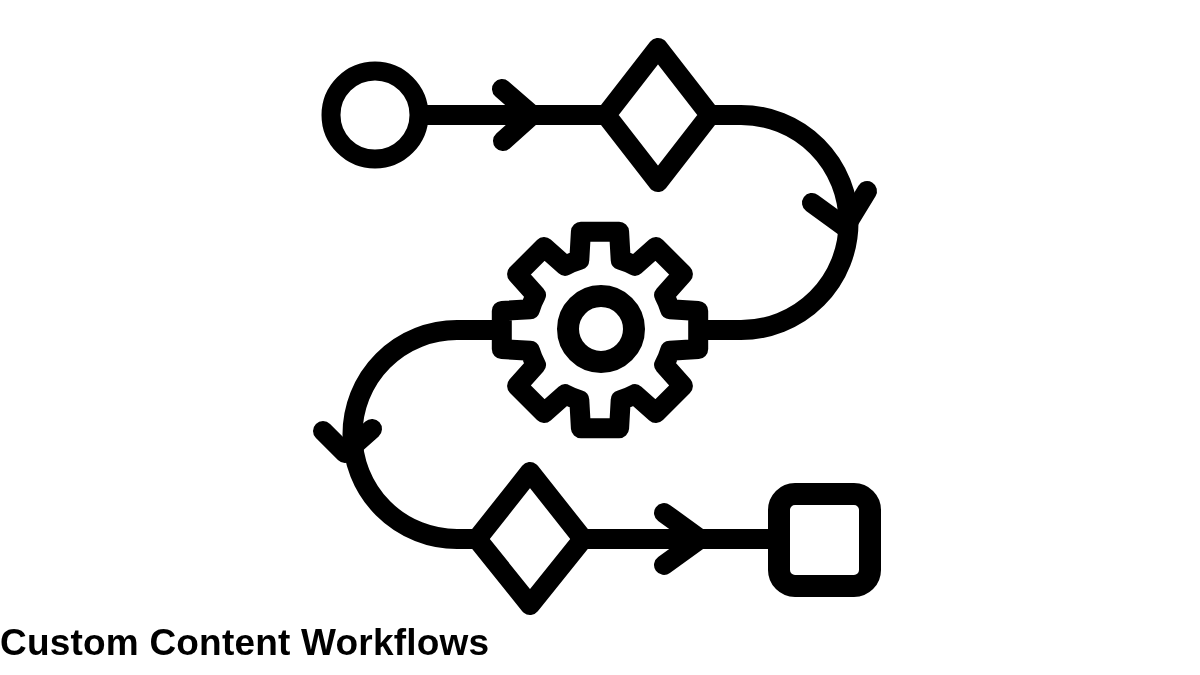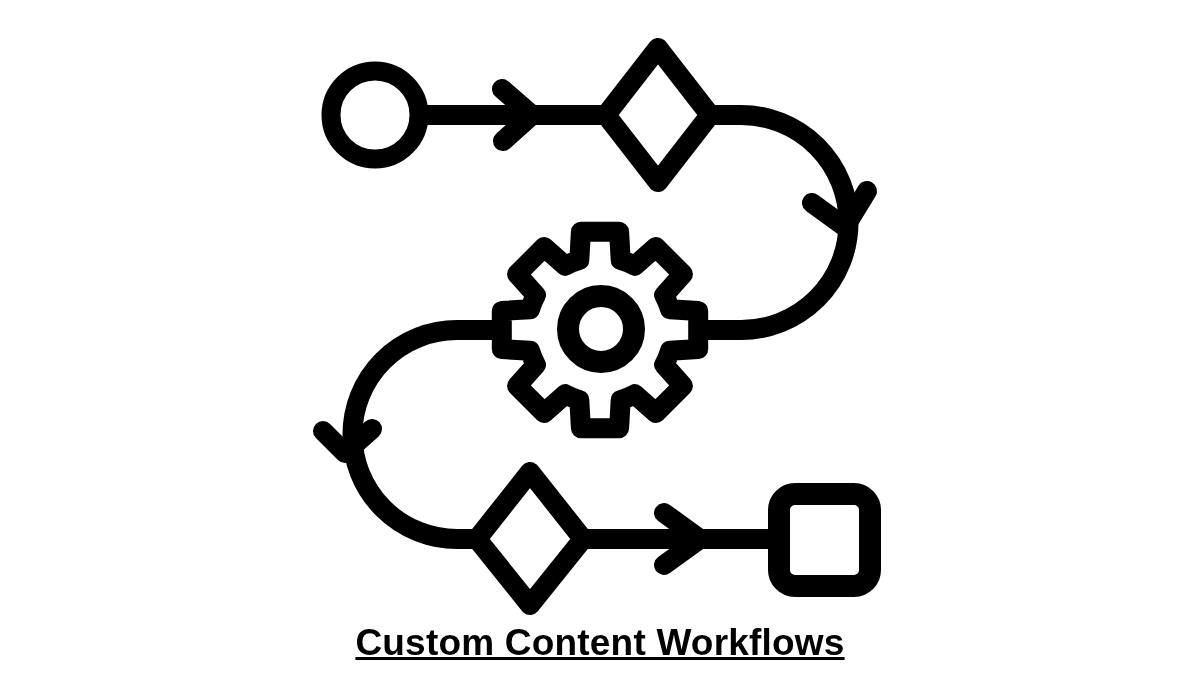--- a/index.html
+++ b/index.html
@@ -33,27 +33,26 @@
     stroke-width:20;
     stroke-linejoin:round;
   }
   .node.thick { stroke-width:22; }
   .node.thin { stroke-width:19; }
   .hub { fill:var(--bg); stroke:var(--ink); stroke-width:22; }
   .caption {
     position:absolute;
     left:0; right:0;
     top:624px;
-    text-align:center;
+    text-align:left;
     font-size:37px;
     font-weight:700;
     line-height:1.0;
     color:var(--ink);
     letter-spacing:0.2px;
-    text-decoration:underline;
   }
 </style>
 </head>
 <body>
 
 <div class="stage">
 
   <svg class="diagram-svg" width="1200" height="675" viewBox="0 0 1200 675">
 
     <path class="conn" d="M 424 115 H 608"></path>

